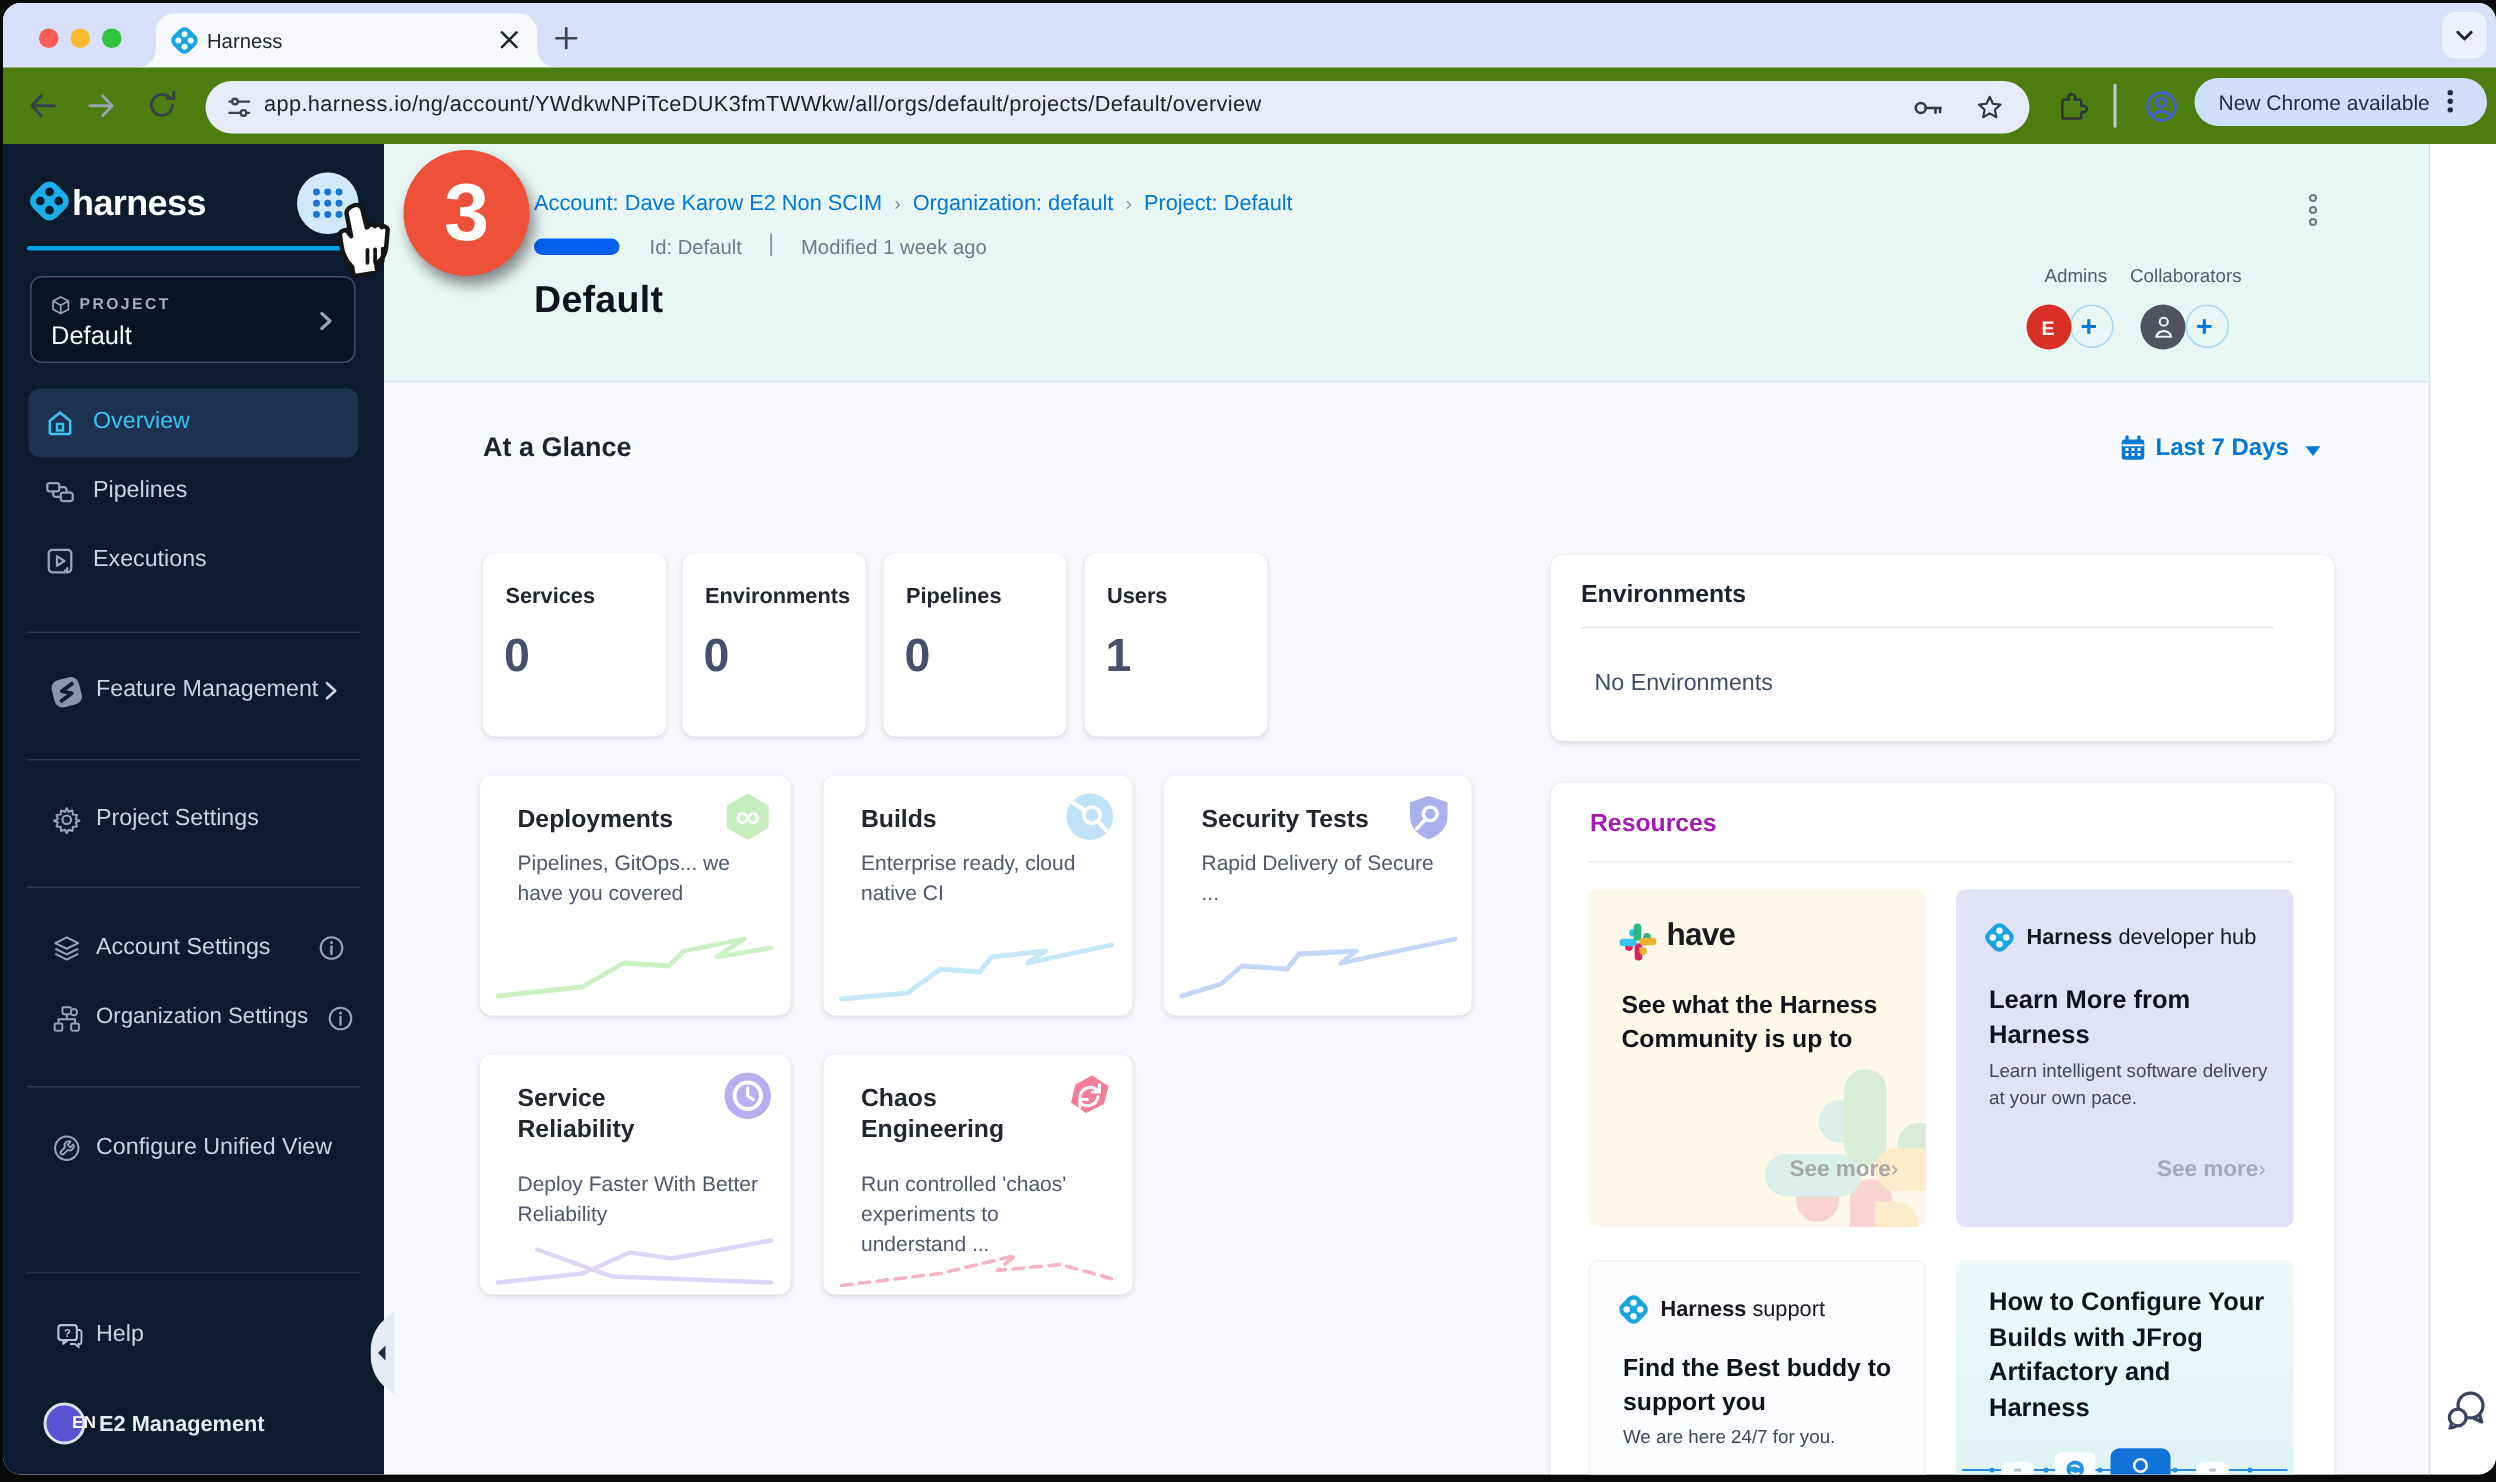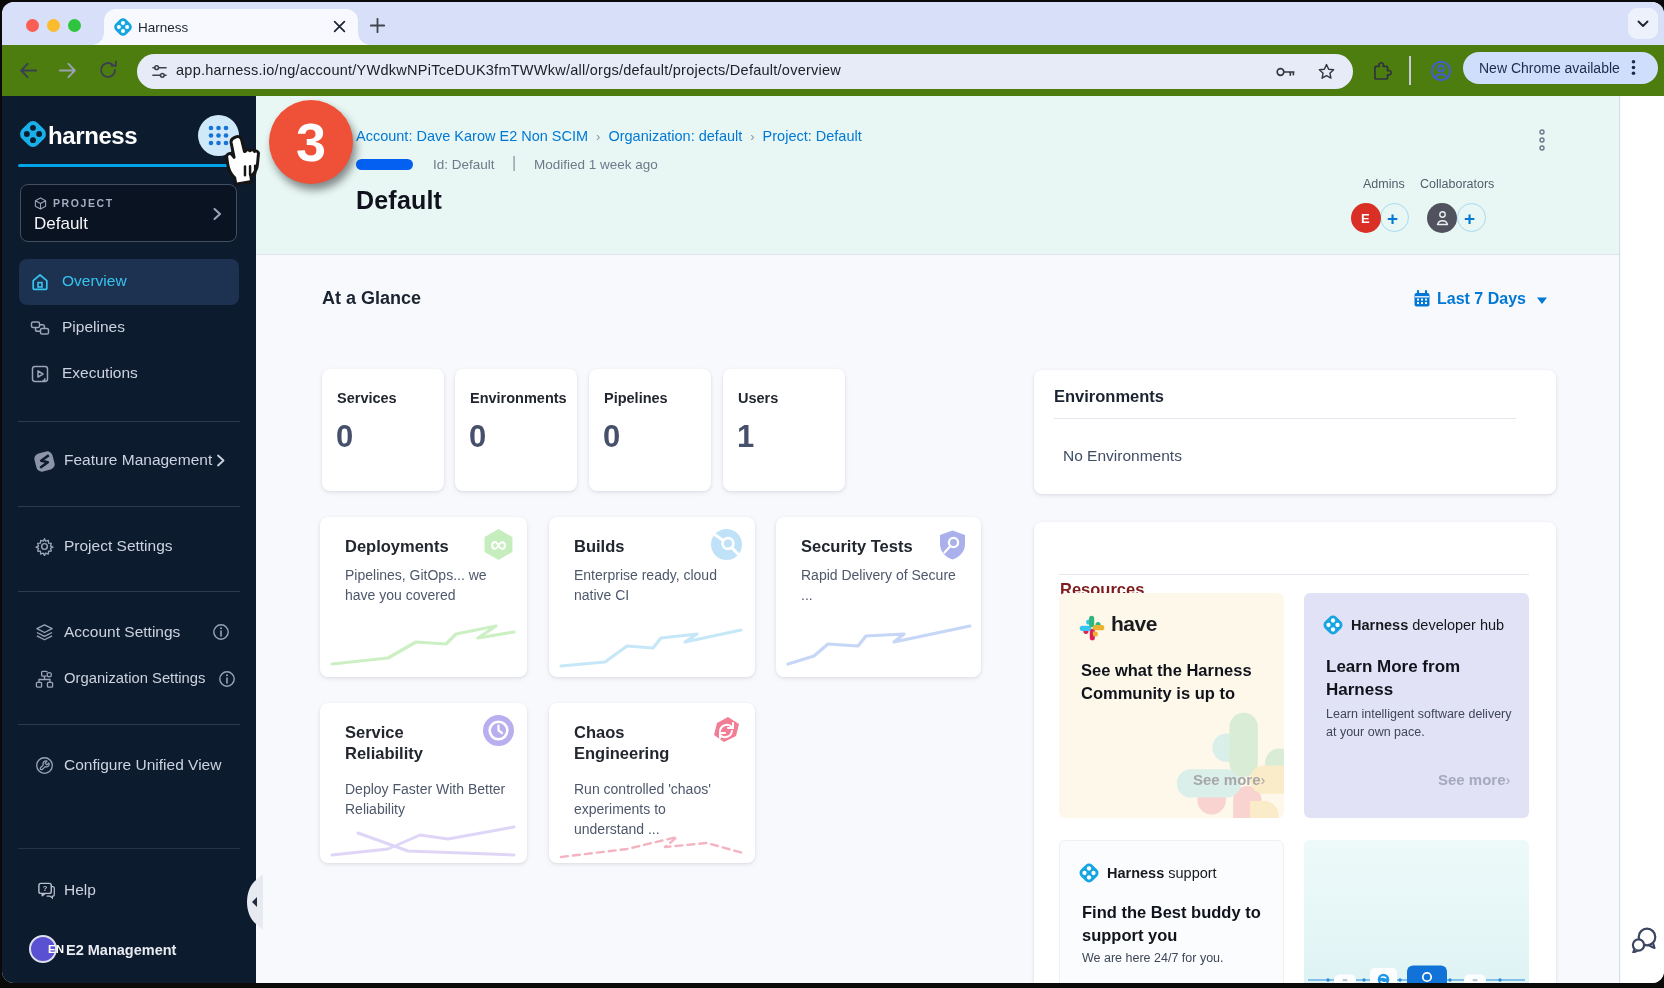--- a/index.html
+++ b/index.html
@@ -387,21 +387,21 @@
             <path d="M6 8 L17 2 L28 9 L25 21 L13 27 L3 20 Z" fill="#f27e95"></path>
             <path d="M9 16 a7 7 0 0 1 12 -4 M22 8 v5 h-5 M21 16 a7 7 0 0 1 -12 4 M9 23 v-5 h5" fill="none" stroke="#fff" stroke-width="2" stroke-linecap="round"></path>
           </svg>
         <div class="modD" style="top:76px;width:148px;">Run controlled 'chaos' experiments to understand ...</div>
         <svg style="position:absolute;left:8px;top:128px;" width="190" height="30" viewBox="0 0 190 30">
             <path d="M4 26 L70 18 L120 6 L108 16 L150 12 L186 22" fill="none" stroke="#f5b3c2" stroke-width="2.4" stroke-dasharray="7 5" stroke-linejoin="round" stroke-linecap="round"></path>
           </svg>
       </div>
 
       <div class="card" style="left:778px;top:426px;width:522px;height:461px;border-radius:8px 8px 0 0;">
-        <span style="position:absolute;left:26px;top:18px;font-size:16.5px;font-weight:bold;color:#7f1d1d;margin-top:40px;">Resources</span>
+        <span style="position:absolute;left:26px;top:18px;font-size:16.5px;font-weight:bold;color:#a21caf;">Resources</span>
         <div style="position:absolute;left:25px;top:52px;width:470px;height:1px;background:#e4e7ee;"></div>
         <div class="rtile" style="left:25px;top:71px;width:225px;height:225px;background:#fdf8e9;">
           <svg style="position:absolute;left:20px;top:22px;" width="26" height="26" viewBox="0 0 54 54">
             <g>
                 <path d="M19.7 34 a5.3 5.3 0 1 1 -5.3 -5.3 h5.3 Z M22.4 34 a5.3 5.3 0 0 1 10.6 0 v13.3 a5.3 5.3 0 0 1 -10.6 0 Z" fill="#e01e5a"></path>
             <path d="M20 19.7 a5.3 5.3 0 1 1 5.3 -5.3 v5.3 Z M20 22.4 a5.3 5.3 0 0 1 0 10.6 H6.7 a5.3 5.3 0 0 1 0 -10.6 Z" fill="#36c5f0"></path>
             <path d="M34.3 20 a5.3 5.3 0 1 1 5.3 5.3 h-5.3 Z M31.6 20 a5.3 5.3 0 0 1 -10.6 0 V6.7 a5.3 5.3 0 0 1 10.6 0 Z" fill="#2eb67d"></path>
             <path d="M34 34.3 a5.3 5.3 0 1 1 -5.3 5.3 v-5.3 Z M34 31.6 a5.3 5.3 0 0 1 0 -10.6 h13.3 a5.3 5.3 0 0 1 0 10.6 Z" fill="#ecb22e"></path>
               </g>
           </svg>
@@ -436,20 +436,21 @@
               <circle cx="10" cy="5.9" r="1.95" fill="#fff"></circle>
               <circle cx="10" cy="14.1" r="1.95" fill="#fff"></circle>
               <circle cx="5.9" cy="10" r="1.95" fill="#fff"></circle>
               <circle cx="14.1" cy="10" r="1.95" fill="#fff"></circle>
             </svg>
           <span style="position:absolute;left:47px;top:24px;font-size:14.5px;color:#16181d;"><b>Harness</b> support</span>
           <div style="position:absolute;left:22px;top:60px;width:185px;font-size:16.5px;font-weight:bold;color:#10131c;line-height:23px;">Find the Best buddy to support you</div>
           <div style="position:absolute;left:22px;top:110px;width:190px;font-size:12.5px;color:#3e4758;">We are here 24/7 for you.</div>
         </div>
         <div class="rtile" style="left:270px;top:318px;width:225px;height:169px;background:linear-gradient(180deg,#eefafa 0%,#ddf2f3 100%);">
+          <div style="position:absolute;left:22px;top:16px;width:185px;font-size:17px;font-weight:bold;color:#10131c;line-height:23.5px;">How to Configure Your Builds with JFrog Artifactory and Harness</div>
           <svg style="position:absolute;left:0px;top:124px;" width="225" height="30" viewBox="0 0 225 30">
             <path d="M4 16 H221" stroke="#2a8ede" stroke-width="1.2"></path>
             <g fill="#2a8ede">
                 <circle cx="24" cy="16" r="1.7"></circle>
                 <circle cx="60" cy="16" r="1.7"></circle>
                 <circle cx="96" cy="16" r="1.7"></circle>
                 <circle cx="146" cy="16" r="1.7"></circle>
                 <circle cx="196" cy="16" r="1.7"></circle>
               </g>
             <rect x="30" y="10.5" width="22" height="11.5" rx="5.5" fill="#fcfdfe"></rect>

